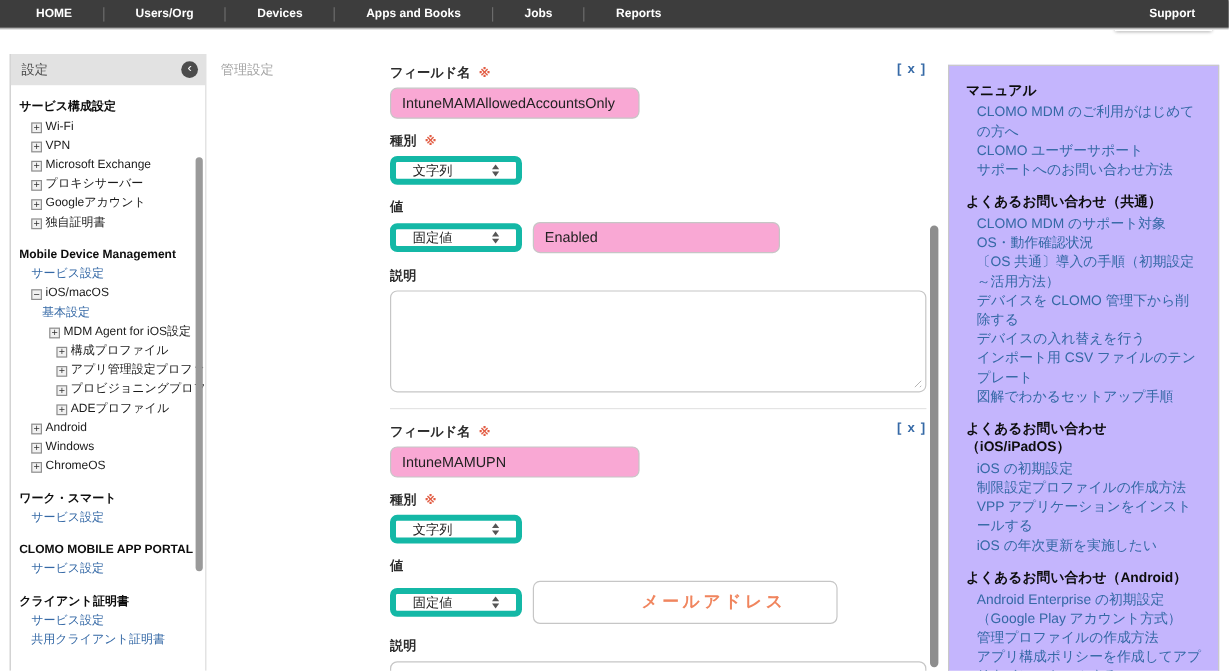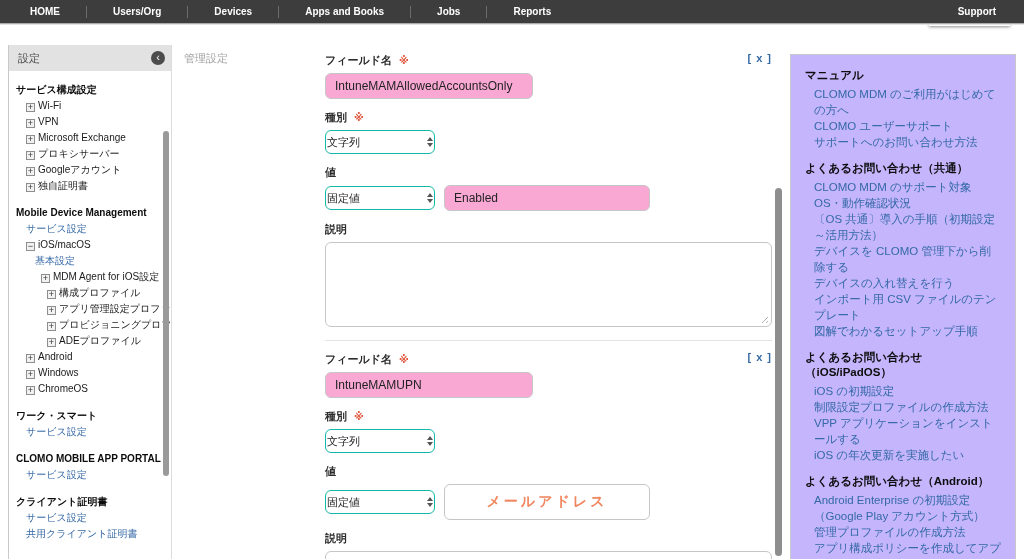--- a/index.html
+++ b/index.html
@@ -78,32 +78,32 @@
   }
   .text-input{
     height:26px;border:1px solid #c6c6c6;border-radius:6px;
     padding:0 9px;font-size:12px;color:#222;background:#f9a8d4;
     font-family:"Liberation Sans","DejaVu Sans",sans-serif;
     box-sizing:border-box;outline:none;display:block;
   }
   .name-input{width:208px;}
   .value-input{width:206px;}
   .select-box{
-    width:110px;height:24px;border:1px solid #14b8a6;border-radius:6px;
+    width:110px;height:24px;border:5px solid #14b8a6;border-radius:6px;
     background:#fff;display:flex;align-items:center;justify-content:space-between;
-    padding:0 1px;font-size:11px;color:#222;box-sizing:border-box;cursor:pointer;
+    padding:0 14px;font-size:11px;color:#222;box-sizing:border-box;cursor:pointer;
   }
   .sel-arrows{display:flex;flex-direction:column;gap:2px;}
   .sel-arrows .up{width:0;height:0;border-left:3px solid transparent;border-right:3px solid transparent;border-bottom:4px solid #555;}
   .sel-arrows .down{width:0;height:0;border-left:3px solid transparent;border-right:3px solid transparent;border-top:4px solid #555;}
   .value-row{display:flex;align-items:center;gap:9px;}
   .value-display{
     width:204px;height:34px;border:1px solid #c6c6c6;border-radius:6px;background:#fff;
     display:flex;align-items:center;justify-content:center;
-    color:#f0855e;font-size:14px;font-weight:bold;letter-spacing:3px;cursor:text;
+    color:#f0855e;font-size:14px;font-weight:bold;letter-spacing:3px;cursor:text;padding-left:48px;
   }
   .textarea-box{
     position:relative;width:100%;height:85px;border:1px solid #c6c6c6;border-radius:6px;
     background:#fff;box-sizing:border-box;cursor:text;
   }
   .resize-handle{
     position:absolute;right:3px;bottom:3px;width:9px;height:9px;
     background:repeating-linear-gradient(135deg,transparent 0 2px,#b5b5b5 2px 3px);
     clip-path:polygon(100% 0,100% 100%,0 100%);
   }

